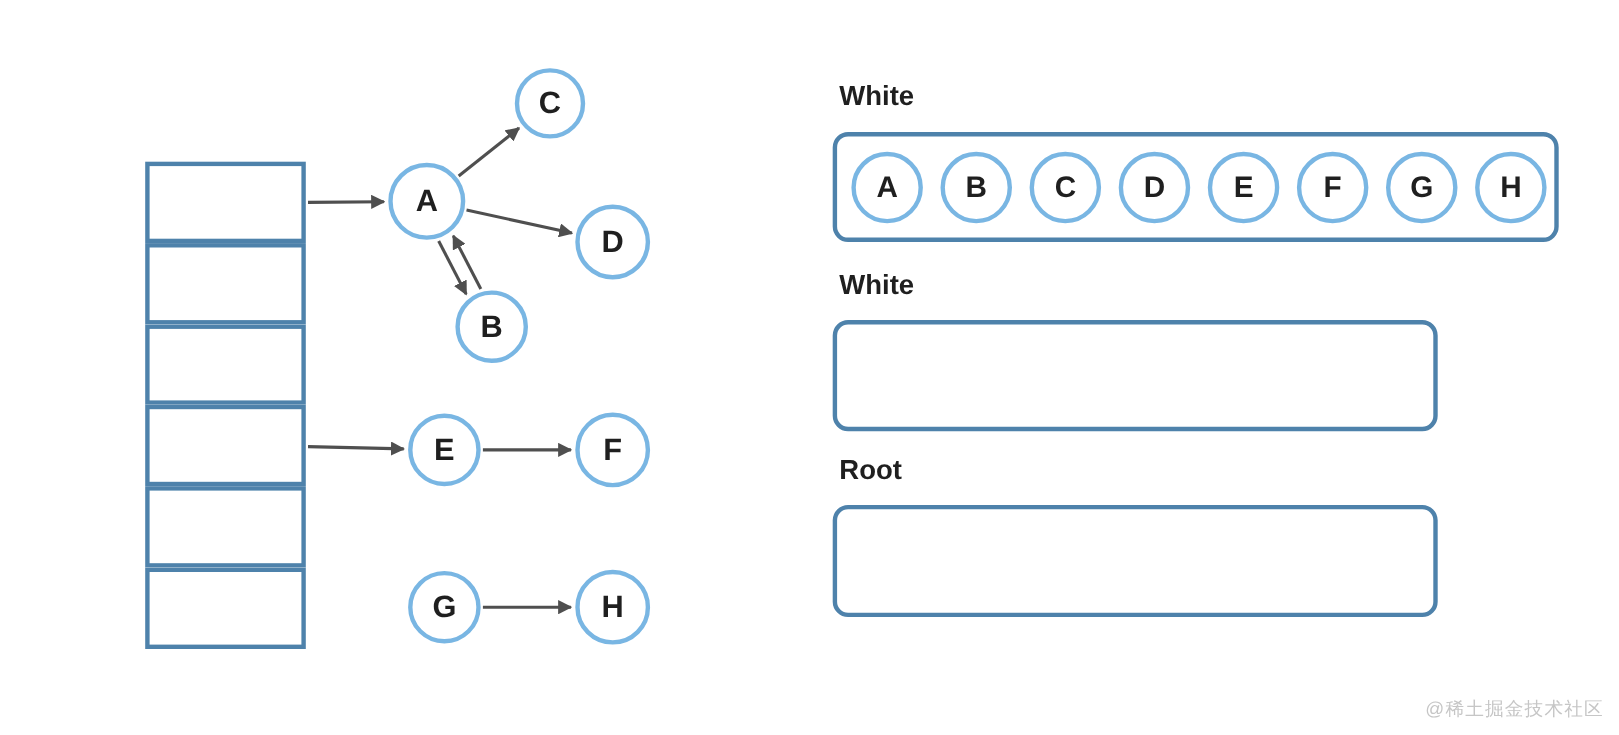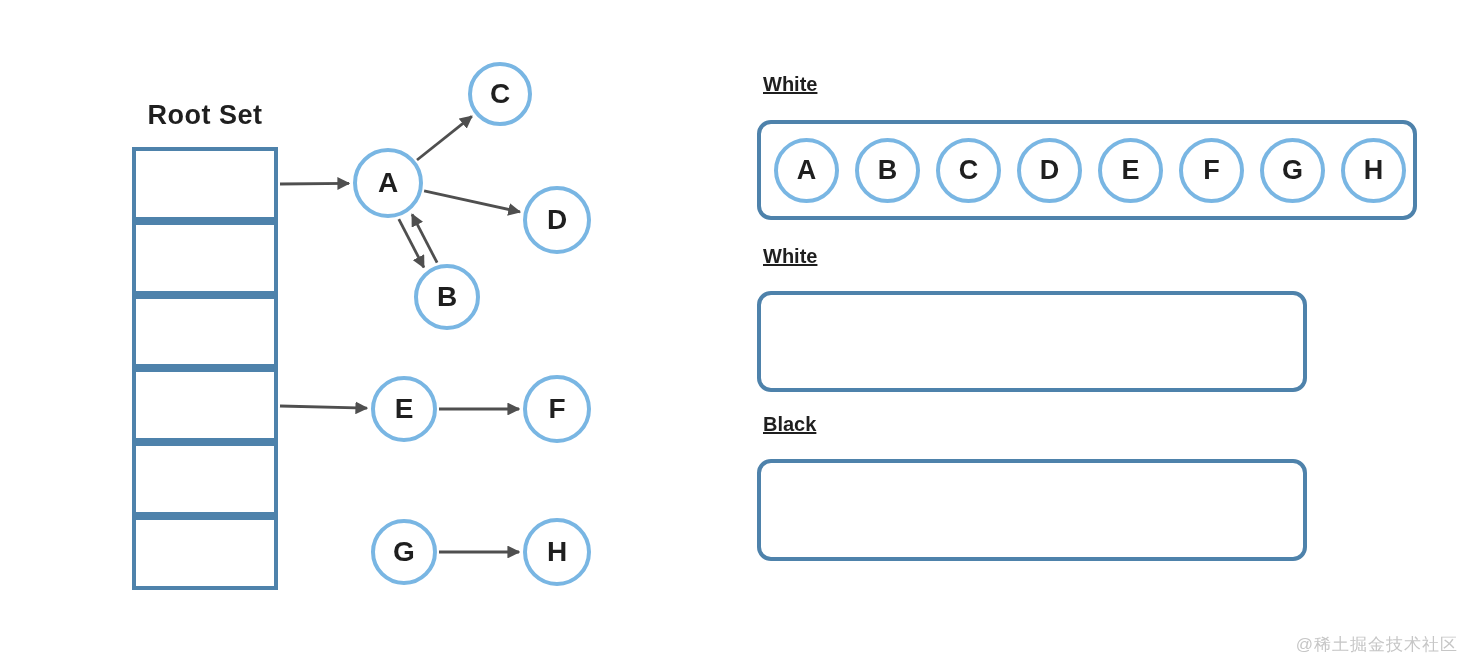--- a/index.html
+++ b/index.html
@@ -61,24 +61,23 @@
     align-items: center;
     justify-content: center;
     font-size: 28px;
     font-weight: bold;
     color: #1f1f1f;
   }
 
   
   .set-label {
     position: absolute;
-    font-size: 20px;
+    font-size: 25px;
     font-weight: bold;
     color: #1f1f1f;
-    text-decoration: underline;
   }
   .set-box {
     position: absolute;
     box-sizing: border-box;
     border: 4px solid #4e82ab;
     border-radius: 14px;
     background: #ffffff;
     display: flex;
     align-items: center;
     gap: 16px;
@@ -134,21 +133,20 @@
         <line x1="280.0" y1="406.0" x2="367.0" y2="408.1" stroke="#4f4f4f" stroke-width="2.8" marker-end="url(#arrowhead)"></line>
         <line x1="417.0" y1="160.0" x2="471.8" y2="116.4" stroke="#4f4f4f" stroke-width="2.8" marker-end="url(#arrowhead)"></line>
         <line x1="424.1" y1="190.9" x2="519.9" y2="211.9" stroke="#4f4f4f" stroke-width="2.8" marker-end="url(#arrowhead)"></line>
         <line x1="398.8" y1="219.1" x2="423.8" y2="267.4" stroke="#4f4f4f" stroke-width="2.8" marker-end="url(#arrowhead)"></line>
         <line x1="437.1" y1="262.7" x2="412.1" y2="214.4" stroke="#4f4f4f" stroke-width="2.8" marker-end="url(#arrowhead)"></line>
         <line x1="439.0" y1="409.0" x2="519.0" y2="409.0" stroke="#4f4f4f" stroke-width="2.8" marker-end="url(#arrowhead)"></line>
         <line x1="439.0" y1="552.0" x2="519.0" y2="552.0" stroke="#4f4f4f" stroke-width="2.8" marker-end="url(#arrowhead)"></line>
       </g>
   </svg>
 
-  <div class="root-label">Root Set</div>
   <div class="root-stack">
       <div class="root-cell"></div>
       <div class="root-cell"></div>
       <div class="root-cell"></div>
       <div class="root-cell"></div>
       <div class="root-cell"></div>
       <div class="root-cell"></div>
     </div>
 
   <div id="node-layer">
@@ -170,17 +168,17 @@
       <div class="set-node">D</div>
       <div class="set-node">E</div>
       <div class="set-node">F</div>
       <div class="set-node">G</div>
       <div class="set-node">H</div>
     </div>
 
   <div class="set-label" id="grey-label">White</div>
   <div class="set-box" id="grey-box"></div>
 
-  <div class="set-label" id="black-label">Black</div>
+  <div class="set-label" id="black-label">Root</div>
   <div class="set-box" id="black-box"></div>
 
   <div class="watermark">@稀土掘金技术社区</div>
 </div>
 
 </body></html>

